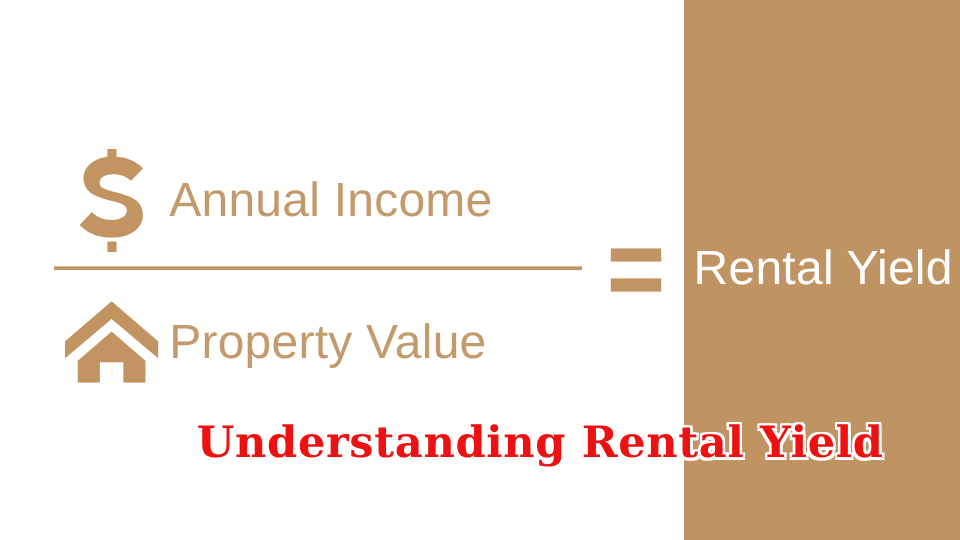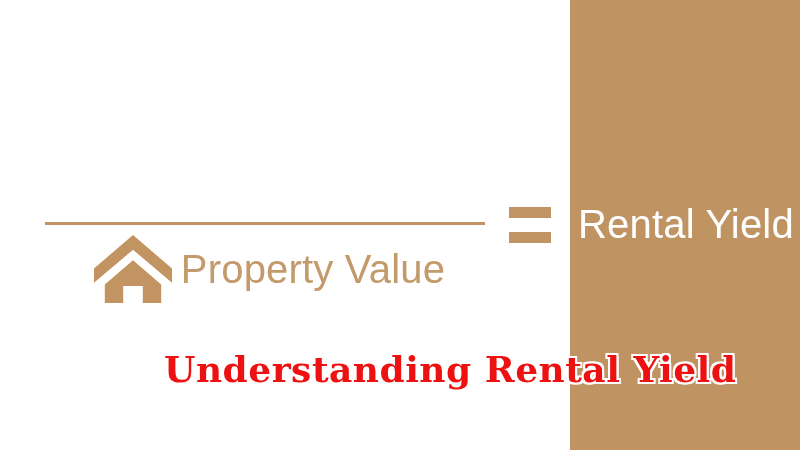--- a/index.html
+++ b/index.html
@@ -40,21 +40,21 @@
   }
 
   .frac-row {
     position: absolute;
     left: 45px;
     width: 440px;
     display: flex;
     align-items: center;
   }
   #numerator-row { top: 122px; height: 90px; }
-  #denominator-row { top: 224px; height: 90px; justify-content: center; }
+  #denominator-row { top: 240px; height: 90px; }
 
   .frac-icon {
     width: 96px;
     flex: 0 0 96px;
     display: flex;
     align-items: center;
     justify-content: center;
   }
   .frac-icon svg { display: block; }
 
@@ -129,20 +129,30 @@
 </style>
 </head>
 <body>
 
 <div id="infographic">
 
   <div id="right-panel"></div>
 
   <div id="formula">
 
+    <div class="frac-row" id="numerator-row">
+      <span class="frac-icon">
+        <svg width="62" height="86" viewBox="0 0 62 86" aria-hidden="true">
+          <path fill="#c29461" d="M27.5 0h7.6v8.9h-7.6z"></path>
+          <path fill="#c29461" d="M27.5 77.2h7.6V86h-7.6z"></path>
+          <path fill="#c29461" d="M31.4 6.5C18.2 6.5 7.6 14 7.6 24.6c0 9.1 6.2 14.4 18.9 17.6l6.6 1.7c7.9 2 10.6 3.9 10.6 7.6 0 4.6-5.1 7.8-12.8 7.8-6.6 0-11.6-2-16.4-6.6L4.4 63.4C10.8 70.4 20 74 31.8 74c14.3 0 25.3-7.6 25.3-18.9 0-9.5-6-14.7-19.4-18.1l-6.7-1.7c-7.2-1.8-10-3.6-10-7 0-4.2 4.7-7.1 11.6-7.1 5.8 0 10.2 1.7 14.6 5.5l10-10.2C50.8 9.6 42 6.5 31.4 6.5z"></path>
+        </svg>
+      </span>
+      <span class="frac-label">Annual Income</span>
+    </div>
 
     <div id="fraction-bar"></div>
 
     <div class="frac-row" id="denominator-row">
       <span class="frac-icon">
         <svg width="78" height="68" viewBox="0 0 78 68" aria-hidden="true">
           <path fill="#c29461" d="M39 0 0 33.5v14.2L39 14.8l39 32.9V33.5z"></path>
           <path fill="#c29461" d="M39 25.3 10.8 49.6V68h18.4V50.9h19.6V68h18.4V49.6z"></path>
         </svg>
       </span>

